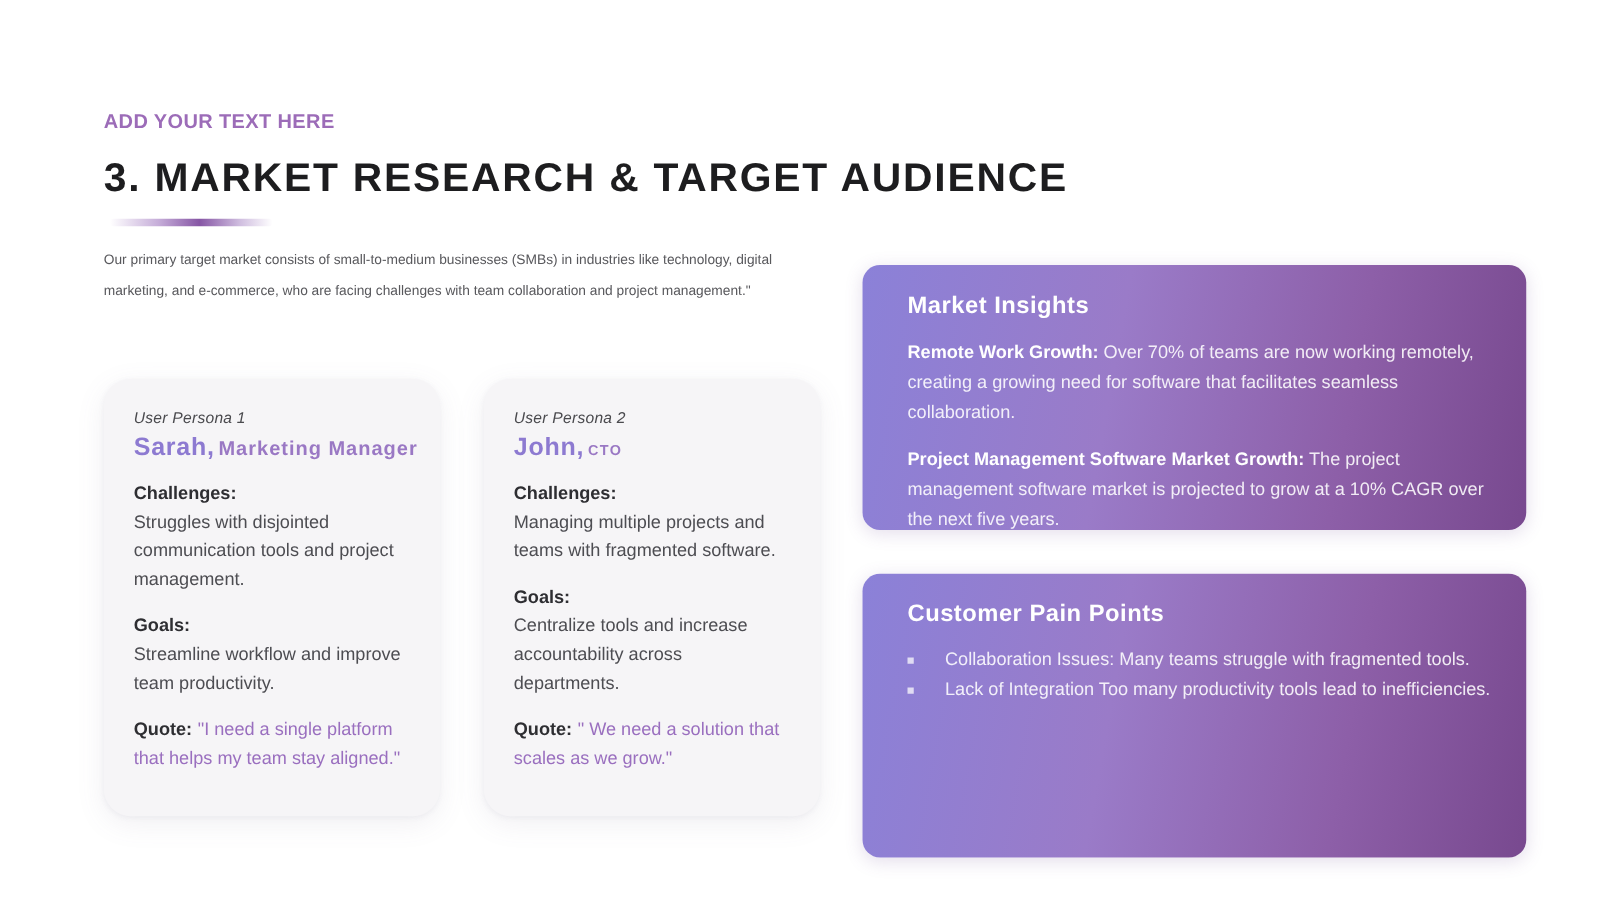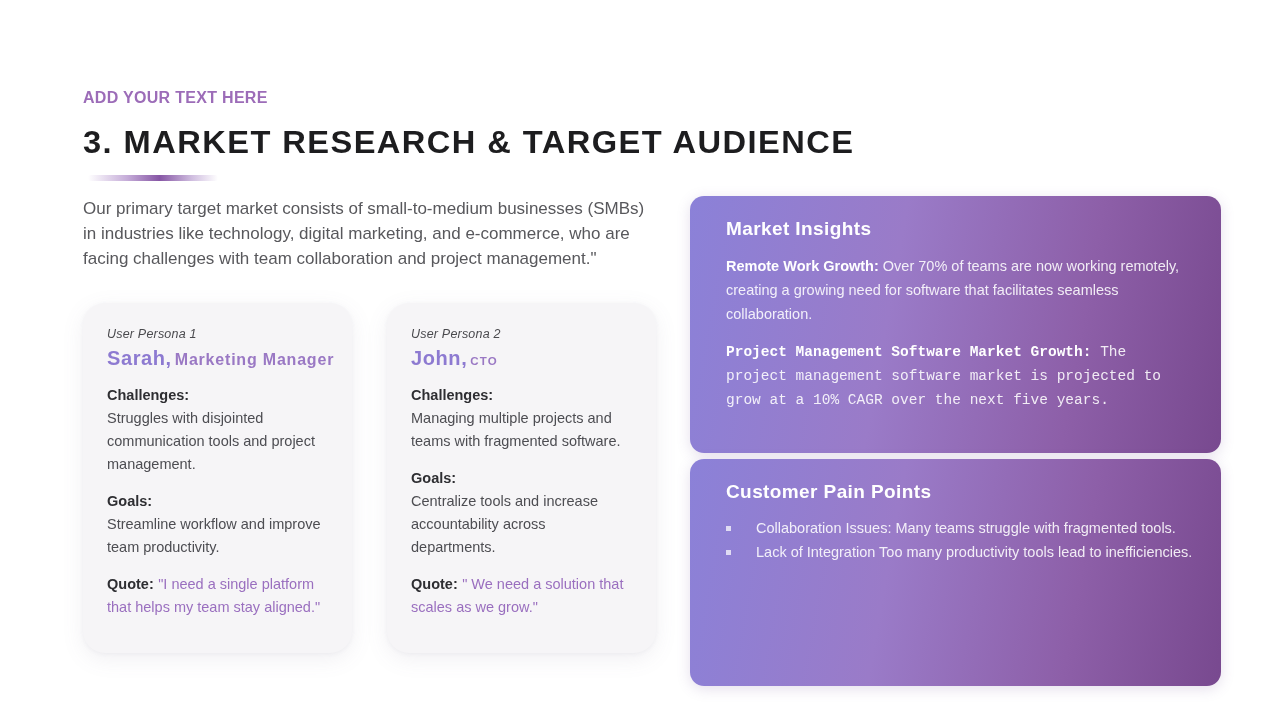--- a/index.html
+++ b/index.html
@@ -54,21 +54,21 @@
         rgba(128,77,160,0.95) 55%,
         rgba(150,110,185,0.45) 80%,
         rgba(160,120,195,0.0) 100%);
   }
 
   .intro-para {
     position: absolute;
     left: 83px;
     top: 196px;
     width: 566px;
-    font-size: 17px;
+    font-size: 11px;
     line-height: 25px;
     color: #58585c;
     font-family: "Liberation Sans", sans-serif;
   }
 
   
   .persona-card {
     position: absolute;
     top: 303px;
     width: 269px;
@@ -134,38 +134,38 @@
     position: absolute;
     left: 690px;
     width: 531px;
     border-radius: 14px;
     background: linear-gradient(100deg, #8b81d8 0%, #9a7bc8 38%, #8d5fa8 72%, #78498f 100%);
     box-sizing: border-box;
     color: #ffffff;
     padding: 22px 28px 20px 36px;
     box-shadow: 0 3px 14px rgba(110,80,150,0.18);
   }
-  #panel-insights { top: 196px; height: 257px; }
+  #panel-insights { top: 212px; height: 212px; }
   #panel-pain     { top: 459px; height: 227px; }
 
   .panel-title {
     font-size: 19px;
     font-weight: bold;
     letter-spacing: 0.4px;
     color: #ffffff;
     margin: 0 0 14px 0;
     font-family: "Liberation Sans", sans-serif;
   }
   .panel-para {
     font-size: 14.5px;
     line-height: 24px;
     color: rgba(255,255,255,0.88);
     margin: 0 0 14px 0;
   }
-  .panel-para:last-child { margin-bottom: 0; font-family: Liberation Mono, monospace; }
+  .panel-para:last-child { margin-bottom: 0; }
   .panel-para b {
     color: #ffffff;
     font-weight: bold;
   }
 
   .bullet-list { margin: 0; padding: 0; list-style: none; }
   .bullet-item {
     position: relative;
     padding-left: 30px;
     font-size: 14.5px;

